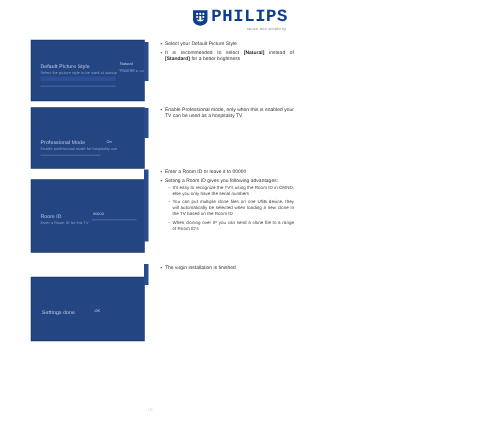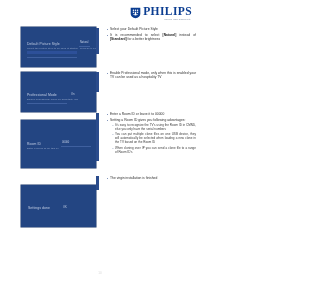--- a/index.html
+++ b/index.html
@@ -17,21 +17,21 @@
     position:absolute;right:8px;top:5px;
     display:flex;align-items:center;gap:2px;
   }
   .logo-shield{
     width:11px;height:12px;position:relative;
     display:block;
   }
   .logo-word{
     font-size:11.5px;font-weight:bold;letter-spacing:0.4px;
     color:#0b3d91;line-height:11px;
-    font-family:Liberation Serif, serif;
+    font-family:Liberation Mono, monospace;
   }
   .logo-sub{
     position:absolute;right:9px;top:18px;
     font-size:2.4px;color:#6d7d95;letter-spacing:0.25px;
   }
 
   
   .shot{
     position:absolute;left:21px;
     background:#234582;

